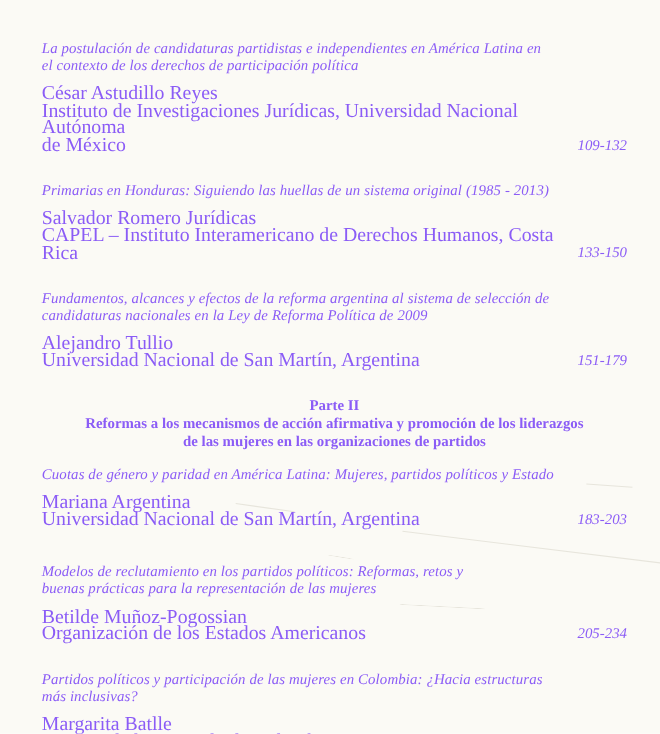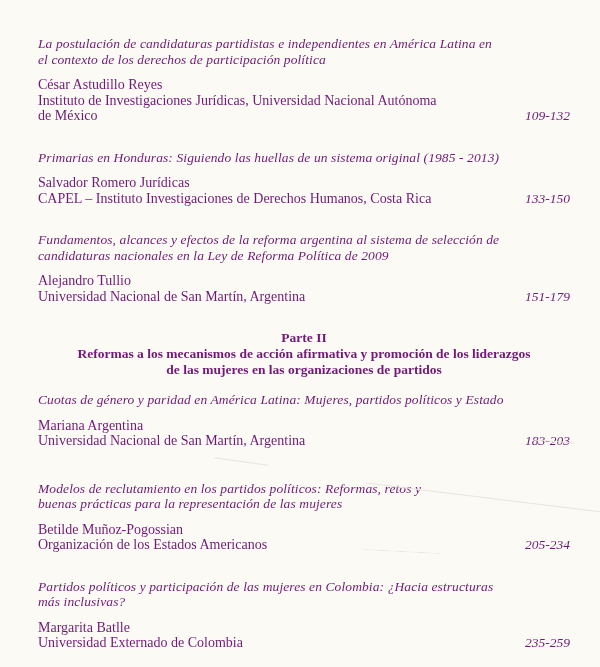--- a/index.html
+++ b/index.html
@@ -27,21 +27,21 @@
     white-space: pre-line;
     margin-bottom: 10px;
   }
 
   .entry-row {
     display: flex;
     justify-content: space-between;
     align-items: flex-end;
   }
 
-  .names { font-size: 14px; line-height: 15.5px; }
+  .names { font-size: 18px; line-height: 15.5px; }
   .author-name { display: block; }
   .affiliation { display: block; white-space: pre-line; }
 
   .page-range {
     font-size: 13.5px;
     line-height: 15.5px;
     padding-left: 12px;
     white-space: nowrap;
     font-style: italic;
   }
@@ -65,41 +65,41 @@
   }
   .artifact.a1 { left: 365px; top: 497px; width: 238px; transform: rotate(7deg); }
   .artifact.a2 { left: 298px; top: 506px; width: 24px; transform: rotate(9deg); border-radius: 50%; }
   .artifact.a3 { left: 363px; top: 551px; width: 78px; transform: rotate(3deg); border-radius: 50% / 3px; }
   .artifact.a4 { left: 533px; top: 441px; width: 42px; transform: rotate(4deg); }
   .artifact.a5 { left: 214px; top: 461px; width: 54px; transform: rotate(8deg); }
 </style>
 </head>
 <body>
 
-<div class="page" style="background: rgb(251, 250, 245); color: #701a75;">
+<div class="page" style="background: rgb(251, 250, 245); color: #8b5cf6;">
 
   <section class="entry">
     <p class="entry-title">La postulación de candidaturas partidistas e independientes en América Latina en
 el contexto de los derechos de participación política</p>
     <div class="entry-row">
       <p class="names">
         <span class="author-name">César Astudillo Reyes</span>
         <span class="affiliation">Instituto de Investigaciones Jurídicas, Universidad Nacional Autónoma
 de México</span>
       </p>
       <span class="page-range">109-132</span>
     </div>
   </section>
 
   <section class="entry">
     <p class="entry-title">Primarias en Honduras: Siguiendo las huellas de un sistema original (1985 - 2013)</p>
     <div class="entry-row">
       <p class="names">
         <span class="author-name">Salvador Romero Jurídicas</span>
-        <span class="affiliation">CAPEL – Instituto Investigaciones de Derechos Humanos, Costa Rica</span>
+        <span class="affiliation">CAPEL – Instituto Interamericano de Derechos Humanos, Costa Rica</span>
       </p>
       <span class="page-range">133-150</span>
     </div>
   </section>
 
   <section class="entry">
     <p class="entry-title">Fundamentos, alcances y efectos de la reforma argentina al sistema de selección de
 candidaturas nacionales en la Ley de Reforma Política de 2009</p>
     <div class="entry-row">
       <p class="names">

